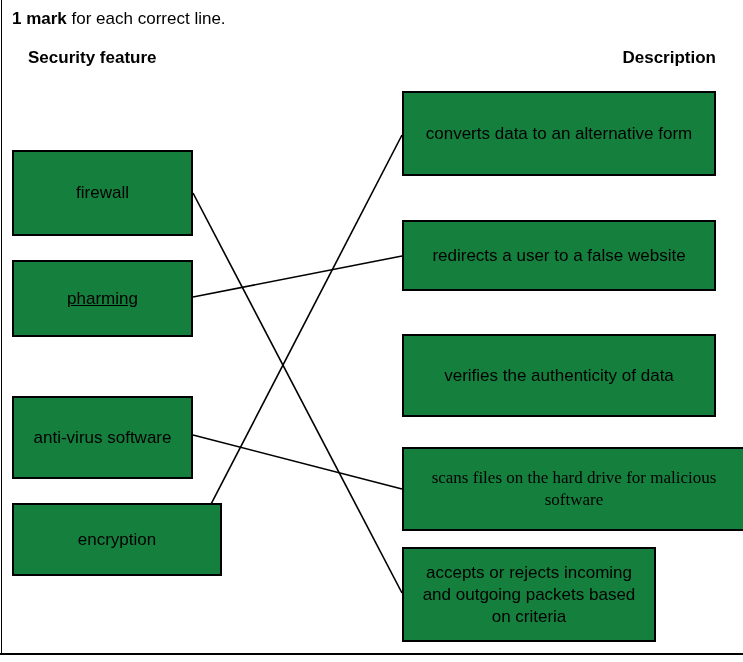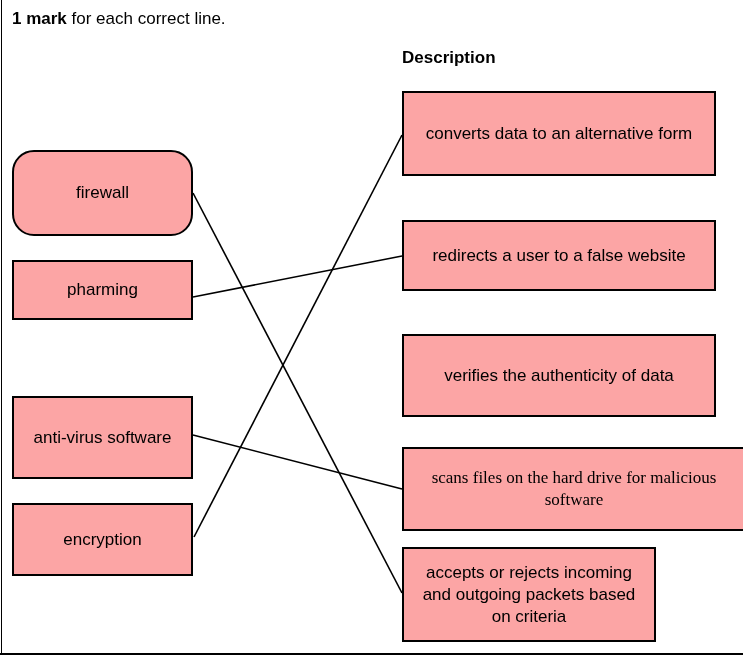--- a/index.html
+++ b/index.html
@@ -47,27 +47,27 @@
   .intro .b { font-weight: bold; }
 
   .col-head {
     position: absolute;
     font-size: 17px;
     font-weight: bold;
     line-height: 22px;
     white-space: nowrap;
   }
   .col-head.left  { left: 28px;  top: 47px; }
-  .col-head.right { left: 402px; top: 47px; width: 314px; text-align: left; }
+  .col-head.right { left: 402px; top: 47px; width: 314px; text-align: right; }
 
   .node {
     position: absolute;
     box-sizing: border-box;
     border: 2px solid #000000;
-    background: #fca5a5;
+    background: #15803d;
     display: flex;
     align-items: center;
     justify-content: center;
     text-align: center;
     font-size: 17px;
     line-height: 22px;
     padding: 2px 8px;
     z-index: 2;
   }
   .node-text { display: block; }
@@ -88,40 +88,41 @@
 
 <div id="page">
 
   <div class="page-rule-left"></div>
   <div class="page-rule-bottom"></div>
 
   <div class="intro">
     <span class="b">1 mark</span><span> for each correct line.</span>
   </div>
 
+  <div class="col-head left">Security feature</div>
   <div class="col-head right">Description</div>
 
   <svg class="links" id="links-svg" viewBox="0 0 743 662">
       <line x1="193" y1="193" x2="402" y2="593" stroke="#000000"></line>
       <line x1="193" y1="297" x2="402" y2="256" stroke="#000000"></line>
       <line x1="193" y1="435" x2="402" y2="489" stroke="#000000"></line>
       <line x1="194" y1="537" x2="402" y2="135" stroke="#000000"></line>
     </svg>
 
   <div id="nodes-layer">
-      <div class="node" style="left: 12px; top: 150px; width: 181px; height: 86px; border-color: rgb(0, 0, 0); border-radius: 22px;">
+      <div class="node" style="left: 12px; top: 150px; width: 181px; height: 86px; border-color: rgb(0, 0, 0);">
         <span class="node-text">firewall</span>
       </div>
-      <div class="node" style="left: 12px; top: 260px; width: 181px; height: 60px; border-color: rgb(0, 0, 0);">
+      <div class="node" style="left: 12px; top: 260px; width: 181px; height: 77px; border-color: rgb(0, 0, 0); text-decoration: underline;">
         <span class="node-text">pharming</span>
       </div>
       <div class="node" style="left: 12px; top: 396px; width: 181px; height: 83px; border-color: rgb(0, 0, 0); justify-content: center;">
         <span class="node-text">anti-virus software</span>
       </div>
-      <div class="node" style="left: 12px; top: 503px; width: 181px; height: 73px; border-color: rgb(0, 0, 0);">
+      <div class="node" style="left: 12px; top: 503px; width: 210px; height: 73px; border-color: rgb(0, 0, 0);">
         <span class="node-text">encryption</span>
       </div>
       <div class="node" style="left: 402px; top: 91px; width: 314px; height: 85px; border-color: rgb(0, 0, 0);">
         <span class="node-text">converts data to an alternative form</span>
       </div>
       <div class="node" style="left: 402px; top: 220px; width: 314px; height: 71px; border-color: rgb(0, 0, 0);">
         <span class="node-text">redirects a user to a false website</span>
       </div>
       <div class="node" style="left: 402px; top: 334px; width: 314px; height: 83px; border-color: rgb(0, 0, 0); justify-content: center;">
         <span class="node-text">verifies the authenticity of data</span>

